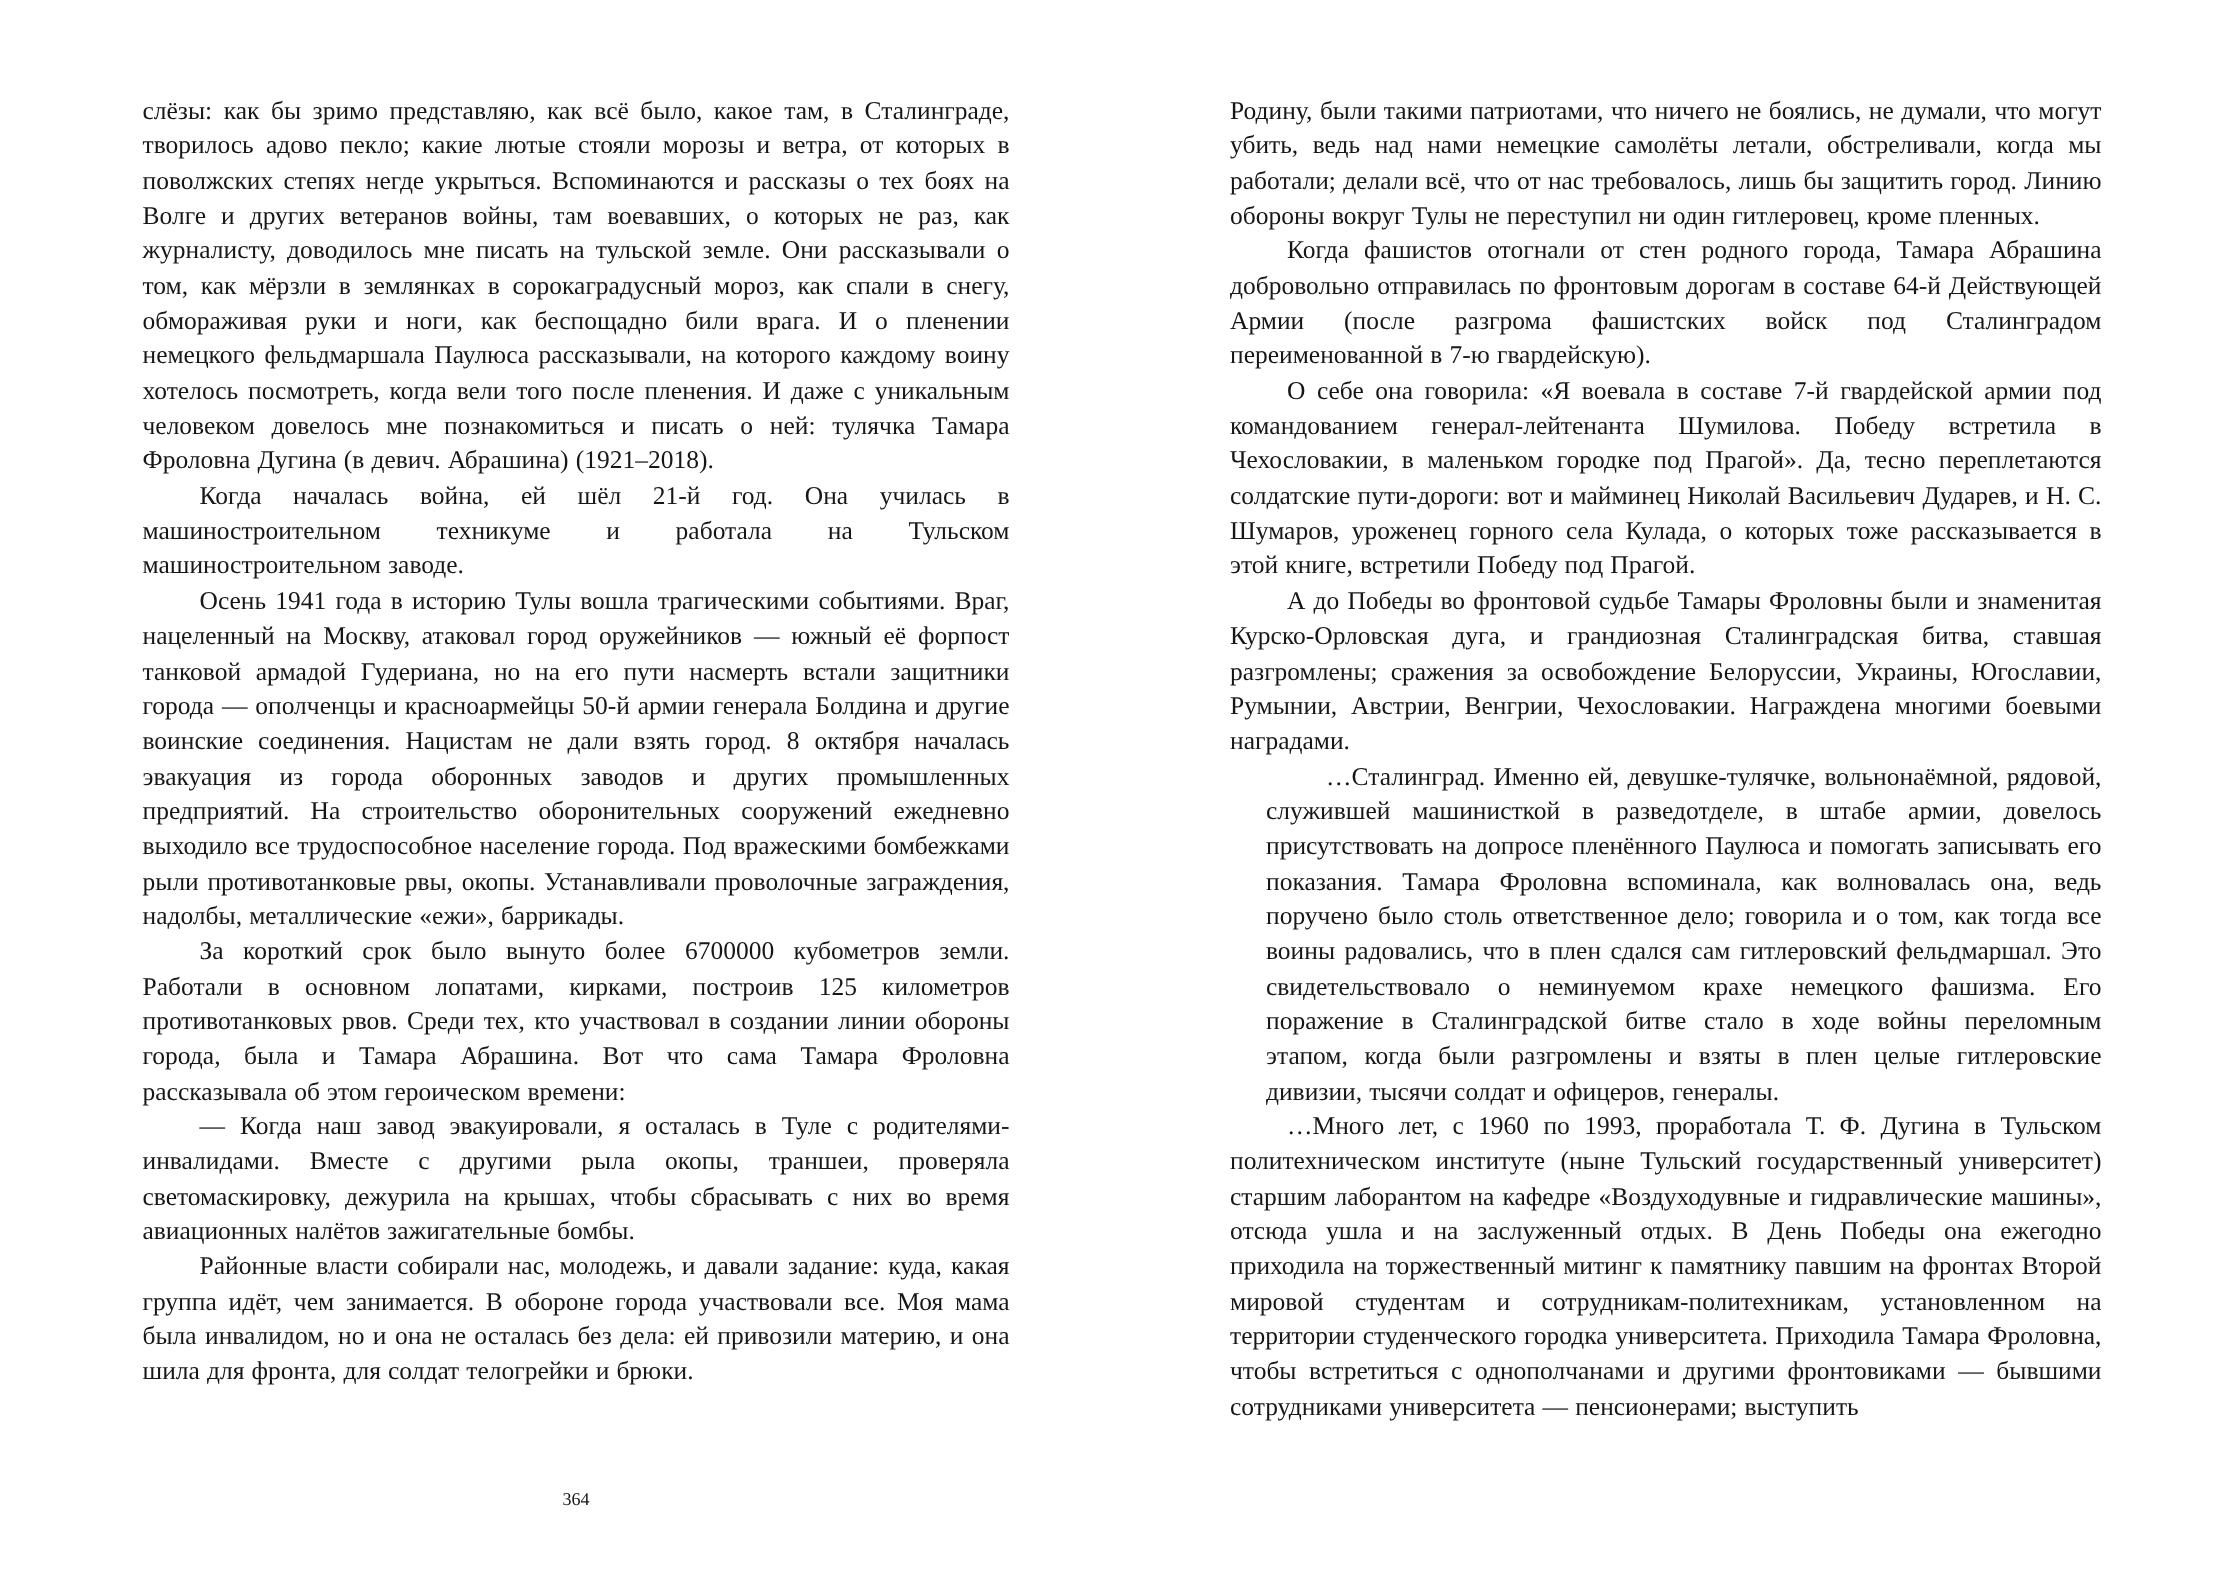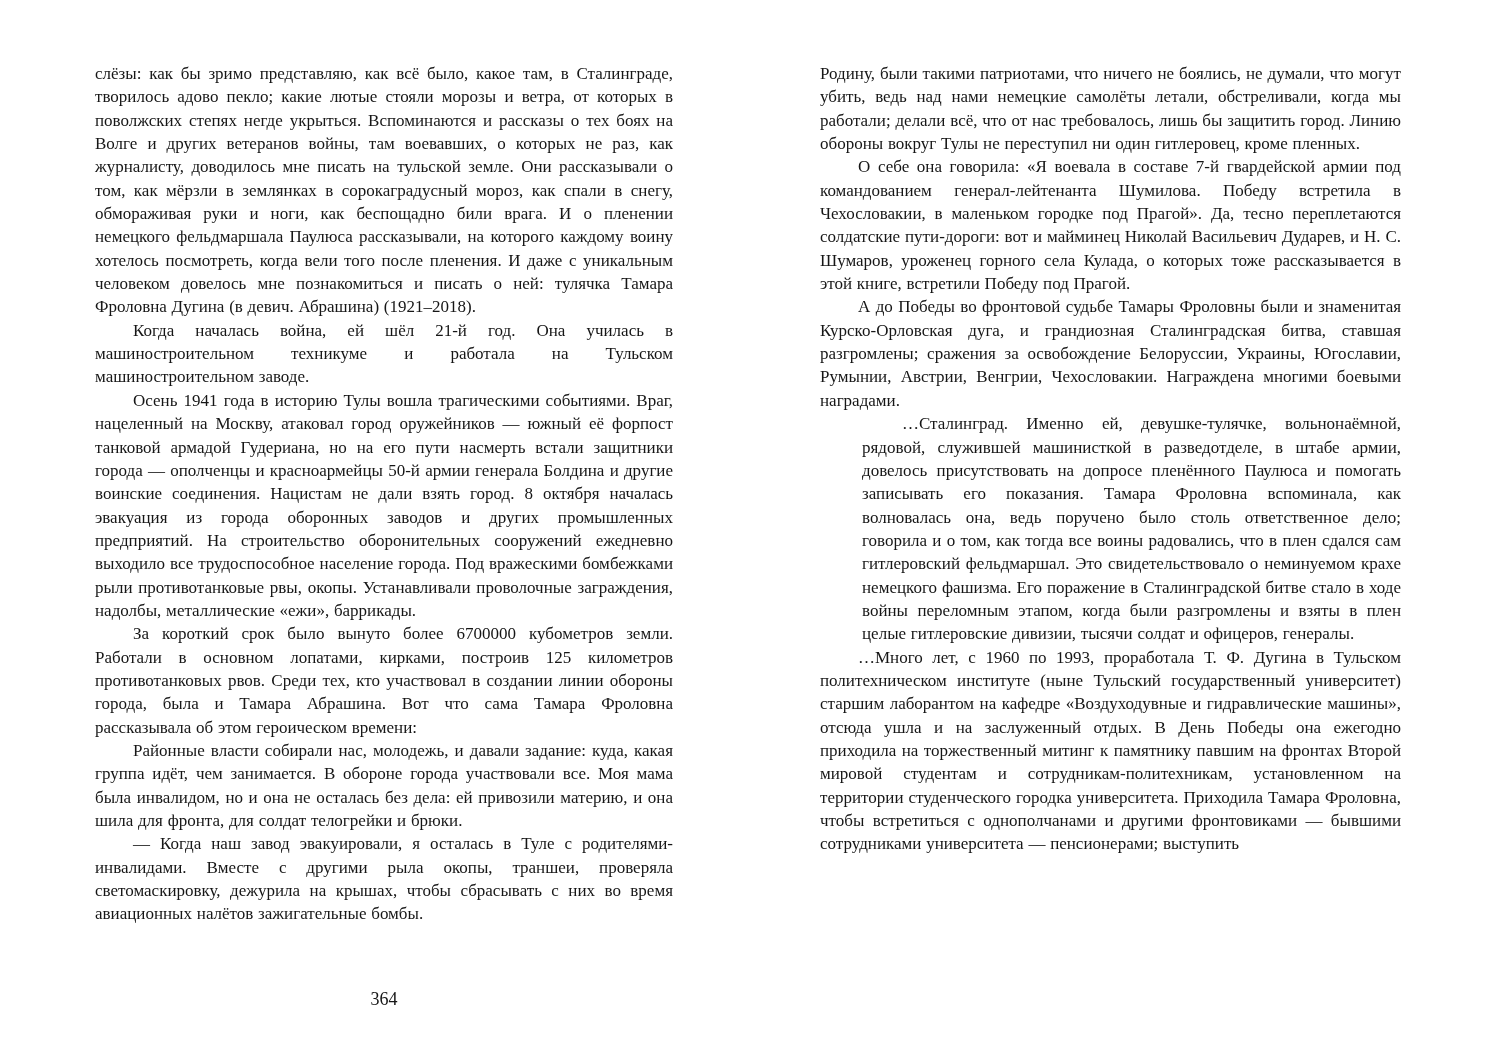--- a/index.html
+++ b/index.html
@@ -31,47 +31,48 @@
     font-size: 17px;
     line-height: 23.35px;
     word-spacing: 0.5px;
   }
   .text-block p {
     margin: 0;
     padding: 0;
   }
   p.para--flow   { text-indent: 0; }
   p.para--indent { text-indent: 38px; }
-  p.para--quote  { margin-left: 42px; text-indent: 40px; }
+  p.para--quote  { margin-left: 24px; text-indent: 40px; }
   .page-number {
     position: absolute;
     top: 988px;
     left: 0;
     width: 100%;
     text-align: center;
-    font-size: 18px;
+    font-size: 12px;
     line-height: 23px;
   }
 </style>
 </head>
 <body>
 
 <div class="page page--left">
   <div class="text-block">
       <p class="para--flow">слёзы: как бы зримо представляю, как всё было, какое там, в Сталинграде, творилось адово пекло; какие лютые стояли морозы и ветра, от которых в поволжских степях негде укрыться. Вспоминаются и рассказы о тех боях на Волге и других ветеранов войны, там воевавших, о которых не раз, как журналисту, доводилось мне писать на тульской земле. Они рассказывали о том, как мёрзли в землянках в сорокаградусный мороз, как спали в снегу, обмораживая руки и ноги, как беспощадно били врага. И о пленении немецкого фельдмаршала Паулюса рассказывали, на которого каждому воину хотелось посмотреть, когда вели того после пленения. И даже с уникальным человеком довелось мне познакомиться и писать о ней: тулячка Тамара Фроловна Дугина (в девич. Абрашина) (1921–2018).</p>
       <p class="para--indent">Когда началась война, ей шёл 21-й год. Она училась в машиностроительном техникуме и работала на Тульском машиностроительном заводе.</p>
       <p class="para--indent">Осень 1941 года в историю Тулы вошла трагическими событиями. Враг, нацеленный на Москву, атаковал город оружейников — южный её форпост танковой армадой Гудериана, но на его пути насмерть встали защитники города — ополченцы и красноармейцы 50-й армии генерала Болдина и другие воинские соединения. Нацистам не дали взять город. 8 октября началась эвакуация из города оборонных заводов и других промышленных предприятий. На строительство оборонительных сооружений ежедневно выходило все трудоспособное население города. Под вражескими бомбежками рыли противотанковые рвы, окопы. Устанавливали проволочные заграждения, надолбы, металлические «ежи», баррикады.</p>
       <p class="para--indent">За короткий срок было вынуто более 6700000 кубометров земли. Работали в основном лопатами, кирками, построив 125 километров противотанковых рвов. Среди тех, кто участвовал в создании линии обороны города, была и Тамара Абрашина. Вот что сама Тамара Фроловна рассказывала об этом героическом времени:</p>
+      <p class="para--indent">— Когда наш завод эвакуировали, я осталась в Туле с родителями-инвалидами. Вместе с другими рыла окопы, траншеи, проверяла светомаскировку, дежурила на крышах, чтобы сбрасывать с них во время авиационных налётов зажигательные бомбы.</p>
       <p class="para--indent">Районные власти собирали нас, молодежь, и давали задание: куда, какая группа идёт, чем занимается. В обороне города участвовали все. Моя мама была инвалидом, но и она не осталась без дела: ей привозили материю, и она шила для фронта, для солдат телогрейки и брюки.</p>
-      <p class="para--indent">— Когда наш завод эвакуировали, я осталась в Туле с родителями-инвалидами. Вместе с другими рыла окопы, траншеи, проверяла светомаскировку, дежурила на крышах, чтобы сбрасывать с них во время авиационных налётов зажигательные бомбы.</p>
     </div>
   <div class="page-number">364</div>
 </div>
 
 <div class="page page--right">
   <div class="text-block">
       <p class="para--flow">Родину, были такими патриотами, что ничего не боялись, не думали, что могут убить, ведь над нами немецкие самолёты летали, обстреливали, когда мы работали; делали всё, что от нас требовалось, лишь бы защитить город. Линию обороны вокруг Тулы не переступил ни один гитлеровец, кроме пленных.</p>
+      <p class="para--indent">Когда фашистов отогнали от стен родного города, Тамара Абрашина добровольно отправилась по фронтовым дорогам в составе 64-й Действующей Армии (после разгрома фашистских войск под Сталинградом переименованной в 7-ю гвардейскую).</p>
       <p class="para--indent">О себе она говорила: «Я воевала в составе 7-й гвардейской армии под командованием генерал-лейтенанта Шумилова. Победу встретила в Чехословакии, в маленьком городке под Прагой». Да, тесно переплетаются солдатские пути-дороги: вот и майминец Николай Васильевич Дударев, и Н. С. Шумаров, уроженец горного села Кулада, о которых тоже рассказывается в этой книге, встретили Победу под Прагой.</p>
       <p class="para--indent">А до Победы во фронтовой судьбе Тамары Фроловны были и знаменитая Курско-Орловская дуга, и грандиозная Сталинградская битва, ставшая разгромлены; сражения за освобождение Белоруссии, Украины, Югославии, Румынии, Австрии, Венгрии, Чехословакии. Награждена многими боевыми наградами.</p>
       <p class="para--quote">…Сталинград. Именно ей, девушке-тулячке, вольнонаёмной, рядовой, служившей машинисткой в разведотделе, в штабе армии, довелось присутствовать на допросе пленённого Паулюса и помогать записывать его показания. Тамара Фроловна вспоминала, как волновалась она, ведь поручено было столь ответственное дело; говорила и о том, как тогда все воины радовались, что в плен сдался сам гитлеровский фельдмаршал. Это свидетельствовало о неминуемом крахе немецкого фашизма. Его поражение в Сталинградской битве стало в ходе войны переломным этапом, когда были разгромлены и взяты в плен целые гитлеровские дивизии, тысячи солдат и офицеров, генералы.</p>
       <p class="para--indent">…Много лет, с 1960 по 1993, проработала Т. Ф. Дугина в Тульском политехническом институте (ныне Тульский государственный университет) старшим лаборантом на кафедре «Воздуходувные и гидравлические машины», отсюда ушла и на заслуженный отдых. В День Победы она ежегодно приходила на торжественный митинг к памятнику павшим на фронтах Второй мировой студентам и сотрудникам-политехникам, установленном на территории студенческого городка университета. Приходила Тамара Фроловна, чтобы встретиться с однополчанами и другими фронтовиками — бывшими сотрудниками университета — пенсионерами; выступить</p>
     </div>
 </div>
 
 </body></html>

